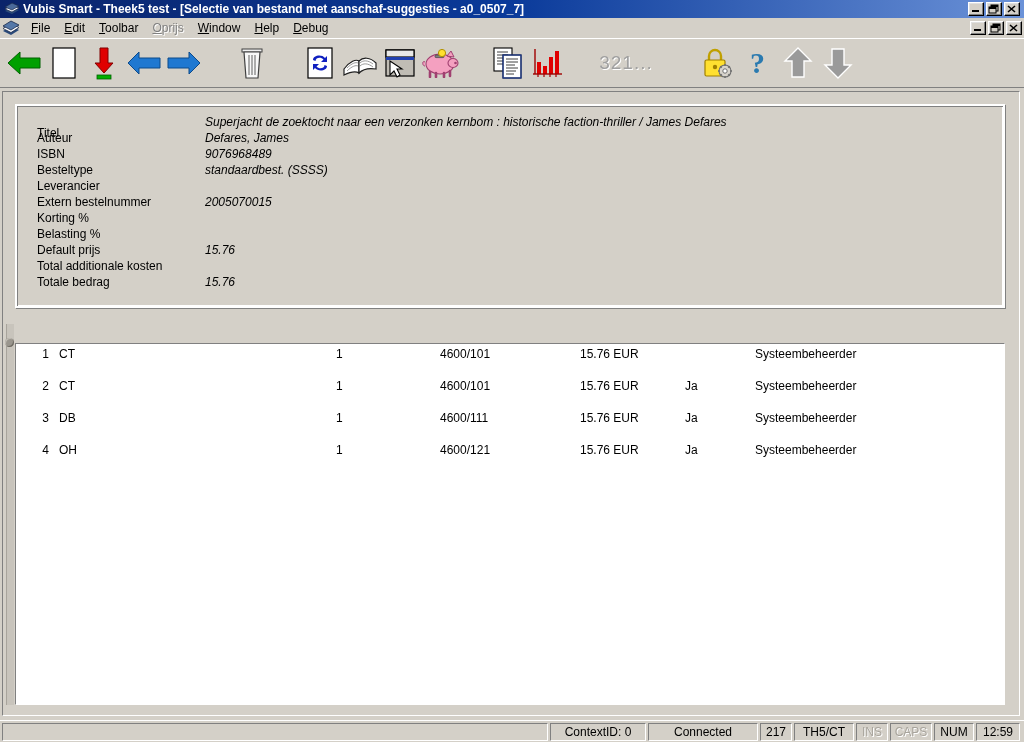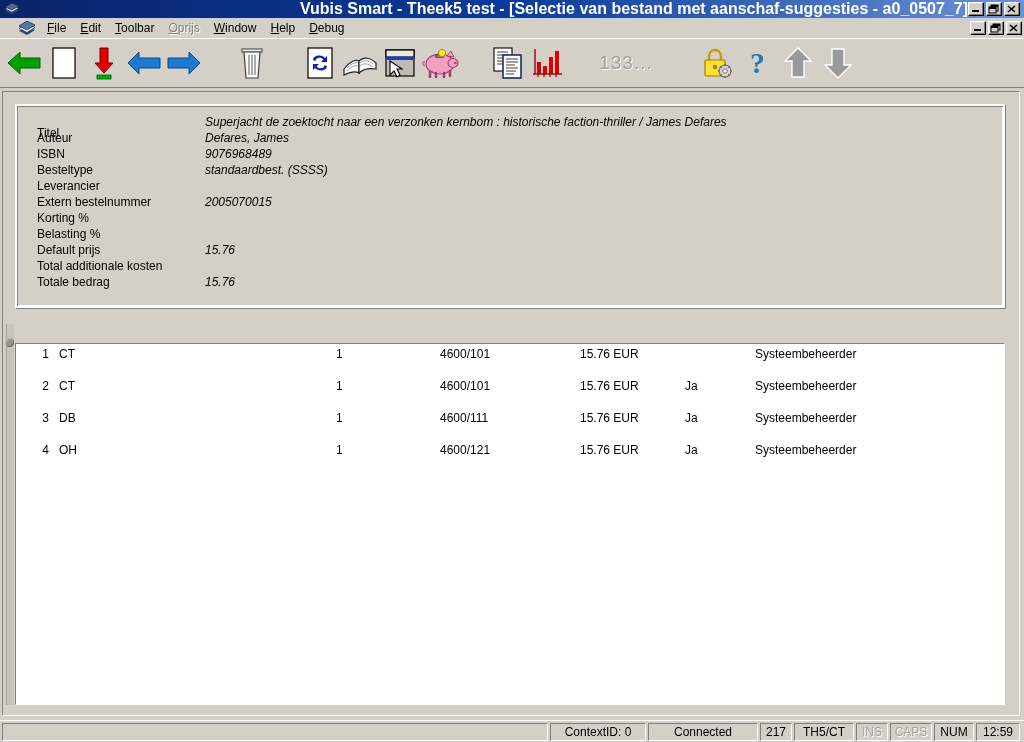--- a/index.html
+++ b/index.html
@@ -25,27 +25,26 @@
     box-sizing: border-box;
   }
   .titlebar .tb-icon {
     width: 16px; height: 14px;
     margin: 0 3px 0 2px;
     position: relative;
     flex: none;
   }
   .title-text {
     color: #ffffff;
-    font-size: 16px;
+    font-size: 12px;
     font-weight: bold;
     white-space: nowrap;
     flex: 1 1 auto;
     overflow: hidden;
     letter-spacing: 0px;
-    text-align: right;
   }
   .wbtns { display: flex; gap: 2px; flex: none; margin-right: 2px;}
   .wbtn {
     width: 16px; height: 14px;
     background: #d4d0c8;
     border: 1px solid;
     border-color: #ffffff #000000 #000000 #ffffff;
     box-shadow: inset -1px -1px 0 #808080, inset 1px 1px 0 #dfdfdf;
     font-size: 9px;
     line-height: 12px;
@@ -56,21 +55,21 @@
     box-sizing: border-box;
     cursor: default;
   }
   .wbtn svg { position:absolute; left:0; top:0; }
   
   .menubar {
     height: 20px;
     background: #d4d0c8;
     display: flex;
     align-items: center;
-    padding-left: 18px;
+    padding-left: 2px;
     box-sizing: border-box;
     border-bottom: 1px solid #d4d0c8;
   }
   .menu-app-icon {
     width: 18px; height: 16px;
     margin-right: 4px;
     flex: none;
     position: relative;
   }
   .menu-item {
@@ -437,21 +436,21 @@
       <rect x="23" y="3" width="4" height="23" fill="#e00000"></rect>
       <path d="M1 26 L30 26" stroke="#a00000" stroke-width="1.4"></path>
       <path d="M6 26 L6 29 M12 26 L12 29 M18 26 L18 29 M24 26 L24 29" stroke="#a00000" stroke-width="1.2"></path>
     </svg>
   </span>
 
   <span class="tsep"></span>
   <span class="tsep"></span>
 
   <span class="tool" style="width:60px">
-    <span class="tool-text">133...</span>
+    <span class="tool-text">321...</span>
   </span>
 
   <span class="tsep"></span>
   <span class="tsep"></span>
   <span class="tsep"></span>
 
   <span class="tool">
     <svg width="34" height="32" viewBox="0 0 34 32">
       <path d="M8 14 L8 9 A6 6 0 0 1 20 9 L20 14" fill="none" stroke="#c0a000" stroke-width="2.4"></path>
       <rect x="4" y="13" width="20" height="16" rx="1.5" fill="#ffe030" stroke="#a08000" stroke-width="1.2"></rect>

